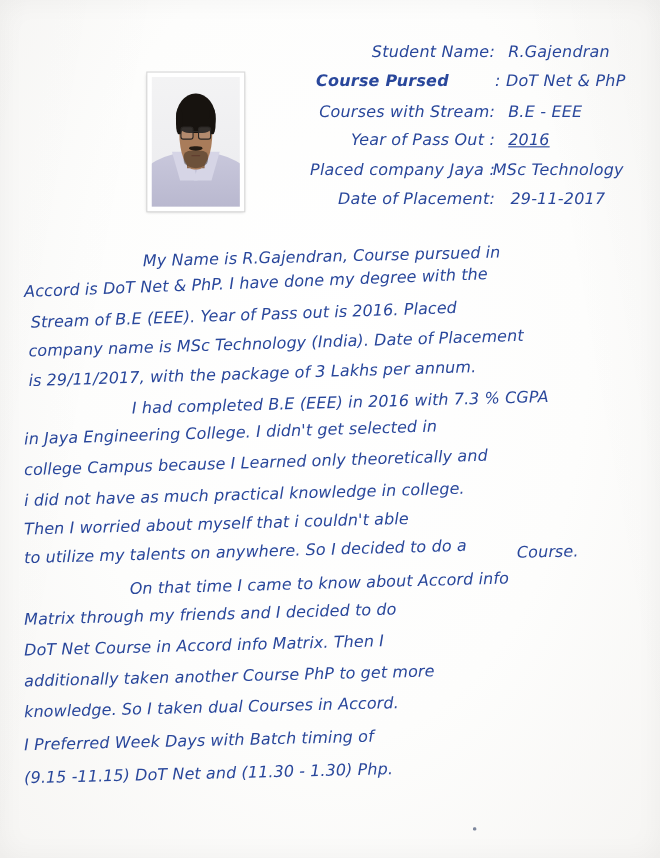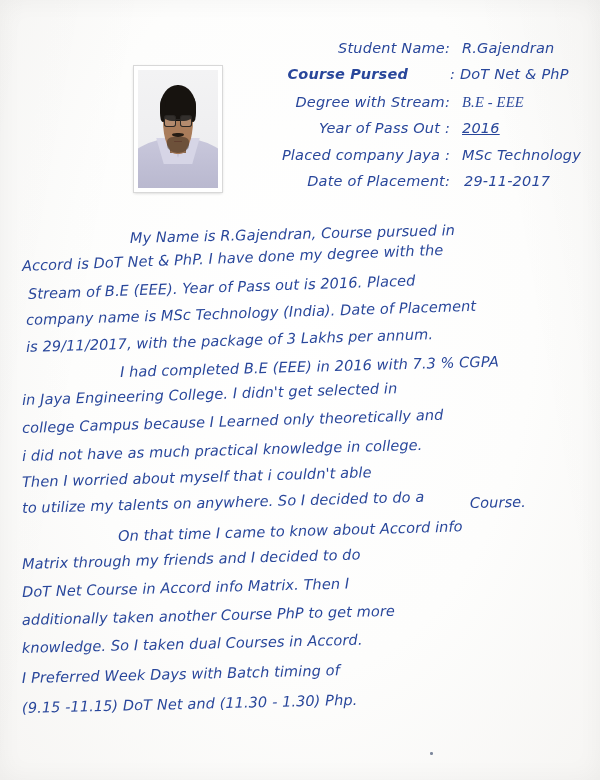--- a/index.html
+++ b/index.html
@@ -160,30 +160,30 @@
   <div class="header-block">
     <div class="hrow" style="left:250px;top:40px;width:200px;">
       <span class="hand field-label lbl">Student Name:</span>
       <span class="hand field-value val" style="left:212px;font-style:italic;">R.Gajendran</span>
     </div>
     <div class="hrow" style="left:250px;top:66px;width:200px;">
       <span class="hand field-label lbl" style="right:42px;font-weight:bold;">Course Pursed</span>
       <span class="hand field-value val" style="left:200px;">: DoT Net &amp; PhP</span>
     </div>
     <div class="hrow" style="left:250px;top:94px;width:200px;">
-      <span class="hand field-label lbl">Degree with Stream:</span>
-      <span class="hand field-value val" style="left:212px;font-family:Liberation Serif, serif;">B.E - EEE</span>
+      <span class="hand field-label lbl">Courses with Stream:</span>
+      <span class="hand field-value val" style="left:212px;">B.E - EEE</span>
     </div>
     <div class="hrow" style="left:250px;top:120px;width:200px;">
       <span class="hand field-label lbl">Year of Pass Out :</span>
       <span class="hand field-value val" style="left:212px;text-decoration:underline;">2016</span>
     </div>
     <div class="hrow" style="left:230px;top:147px;width:220px;">
       <span class="hand field-label lbl">Placed company Jaya :</span>
-      <span class="hand field-value val" style="left:232px;">MSc Technology</span>
+      <span class="hand field-value val" style="left:218px;">MSc Technology</span>
     </div>
     <div class="hrow" style="left:250px;top:173px;width:200px;">
       <span class="hand field-label lbl">Date of Placement:</span>
       <span class="hand field-value val" style="left:214px;">29-11-2017</span>
     </div>
   </div>
 
   <div class="para">
     <div class="pline" style="left:130px;top:230px;transform:rotate(-1.4deg);">My Name is R.Gajendran, Course pursued in</div>
     <div class="pline" style="left:22px;top:258px;transform:rotate(-2.2deg);">Accord is DoT Net &amp; PhP. I have done my degree with the</div>

